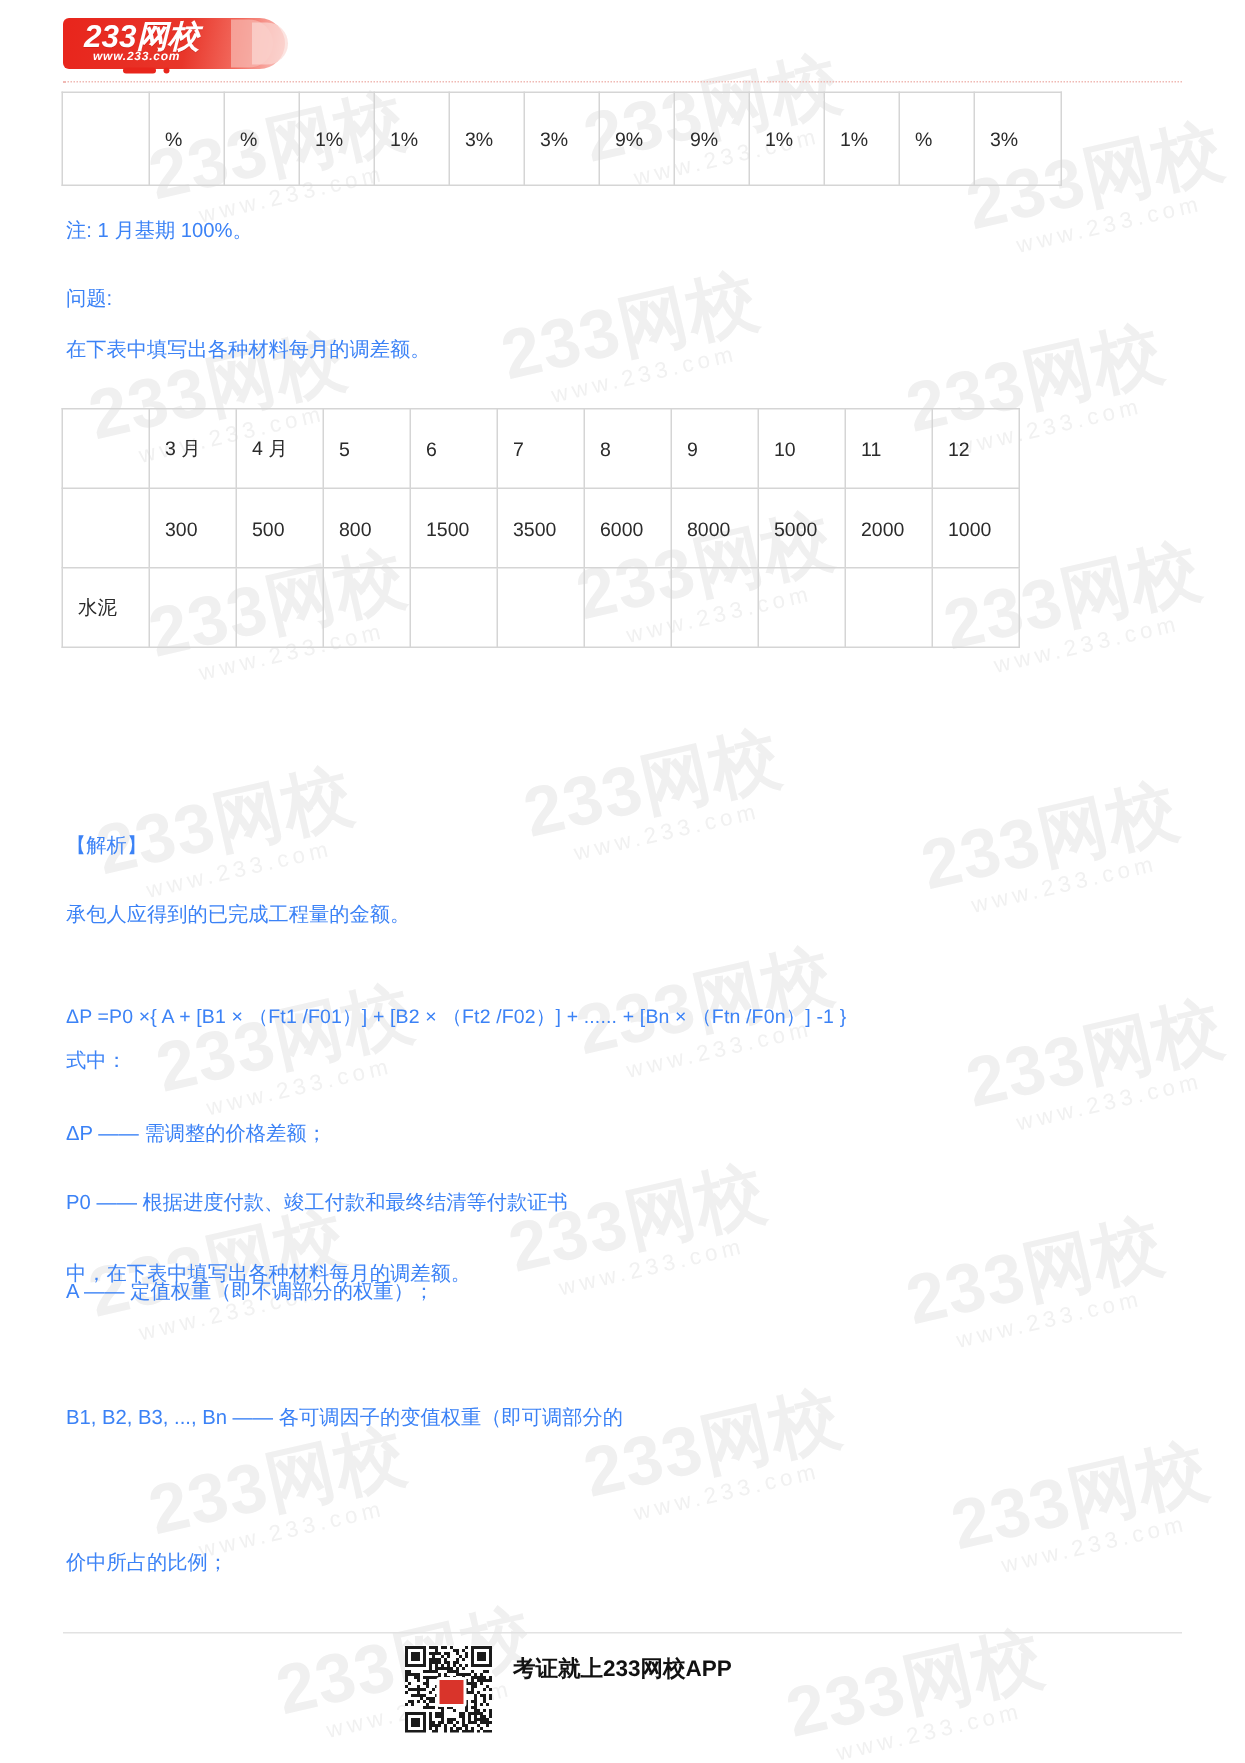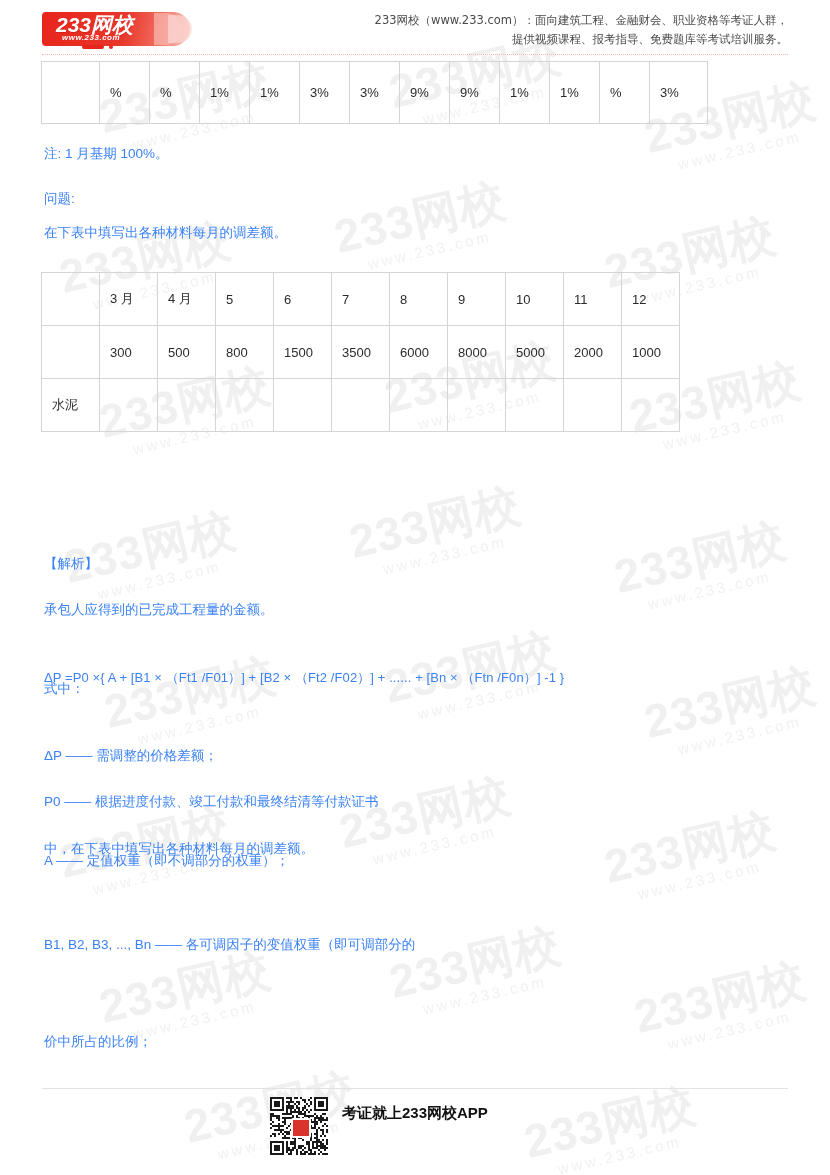--- a/index.html
+++ b/index.html
@@ -351,24 +351,20 @@
     <div class="logo">
       <div class="logo-shape"></div>
       <div class="logo-ghost1"></div>
       <div class="logo-ghost2"></div>
       <div class="logo-text">233网校</div>
       <div class="logo-url">www.233.com</div>
       <div class="logo-dash"></div>
       <div class="logo-dot"></div>
     </div>
 
-    <div class="header-tagline">
-      <div>233网校（www.233.com）：面向建筑工程、金融财会、职业资格等考证人群，</div>
-      <div>提供视频课程、报考指导、免费题库等考试培训服务。</div>
-    </div>
     <div class="header-rule"></div>
   </div>
 
   <table id="top-table" class="doc-table">
     <colgroup>
       <col style="width:58px">
         <col style="width:50px">
         <col style="width:50px">
         <col style="width:50px">
       <col style="width:50px">
@@ -457,21 +453,21 @@
           <td></td>
           <td></td>
           <td></td>
         </tr>
       </tbody>
   </table>
 
   <div class="para" style="top:555px">【解析】</div>
   <div class="para" style="top:601px">承包人应得到的已完成工程量的金额。</div>
   <div class="para formula" style="top:645px">ΔP =P0 ×{ A + [B1 × （Ft1 /F01）] + [B2 ×  （Ft2 /F02）] + ...... + [Bn × （Ftn /F0n）] -1 }</div>
-  <div class="para" style="top:680px">式中：</div>
+  <div class="para" style="top:698px">式中：</div>
   <div class="para" style="top:747px">ΔP —— 需调整的价格差额；</div>
   <div class="para" style="top:793px">P0 —— 根据进度付款、竣工付款和最终结清等付款证书</div>
   <div class="para" style="top:840px">中，在下表中填写出各种材料每月的调差额。</div>
   <div class="para" style="top:852px">A —— 定值权重（即不调部分的权重）；</div>
   <div class="para" style="top:936px">B1, B2, B3, ..., Bn —— 各可调因子的变值权重（即可调部分的</div>
   <div class="para" style="top:1033px">价中所占的比例；</div>
 
   <div class="footer-rule"></div>
   <div class="footer">
     <div class="qr">

